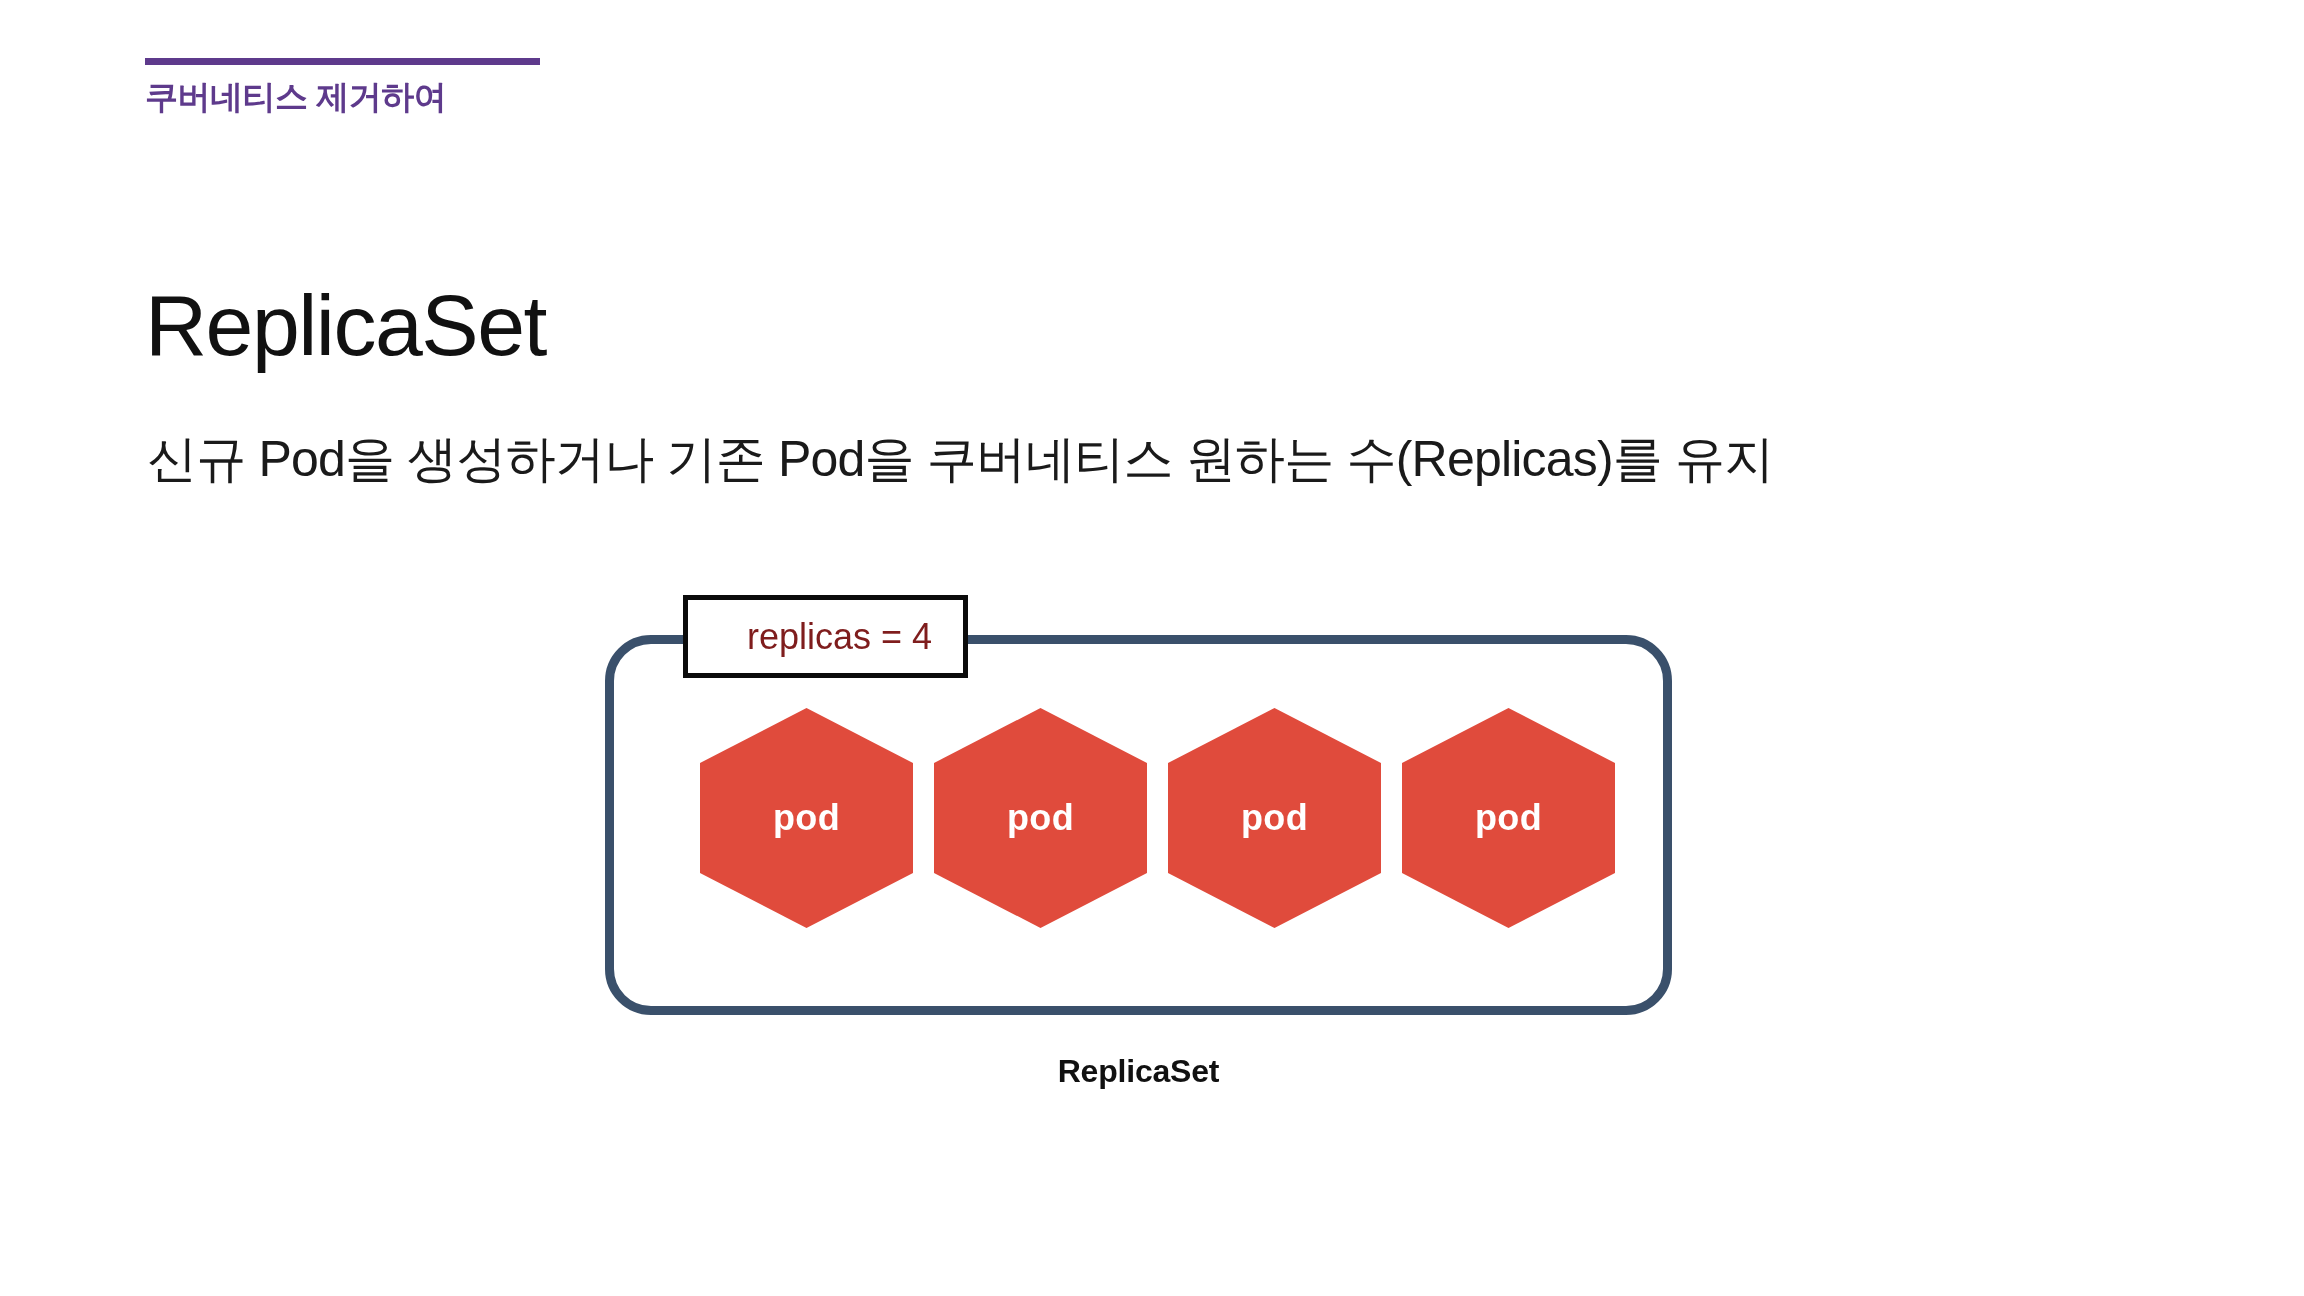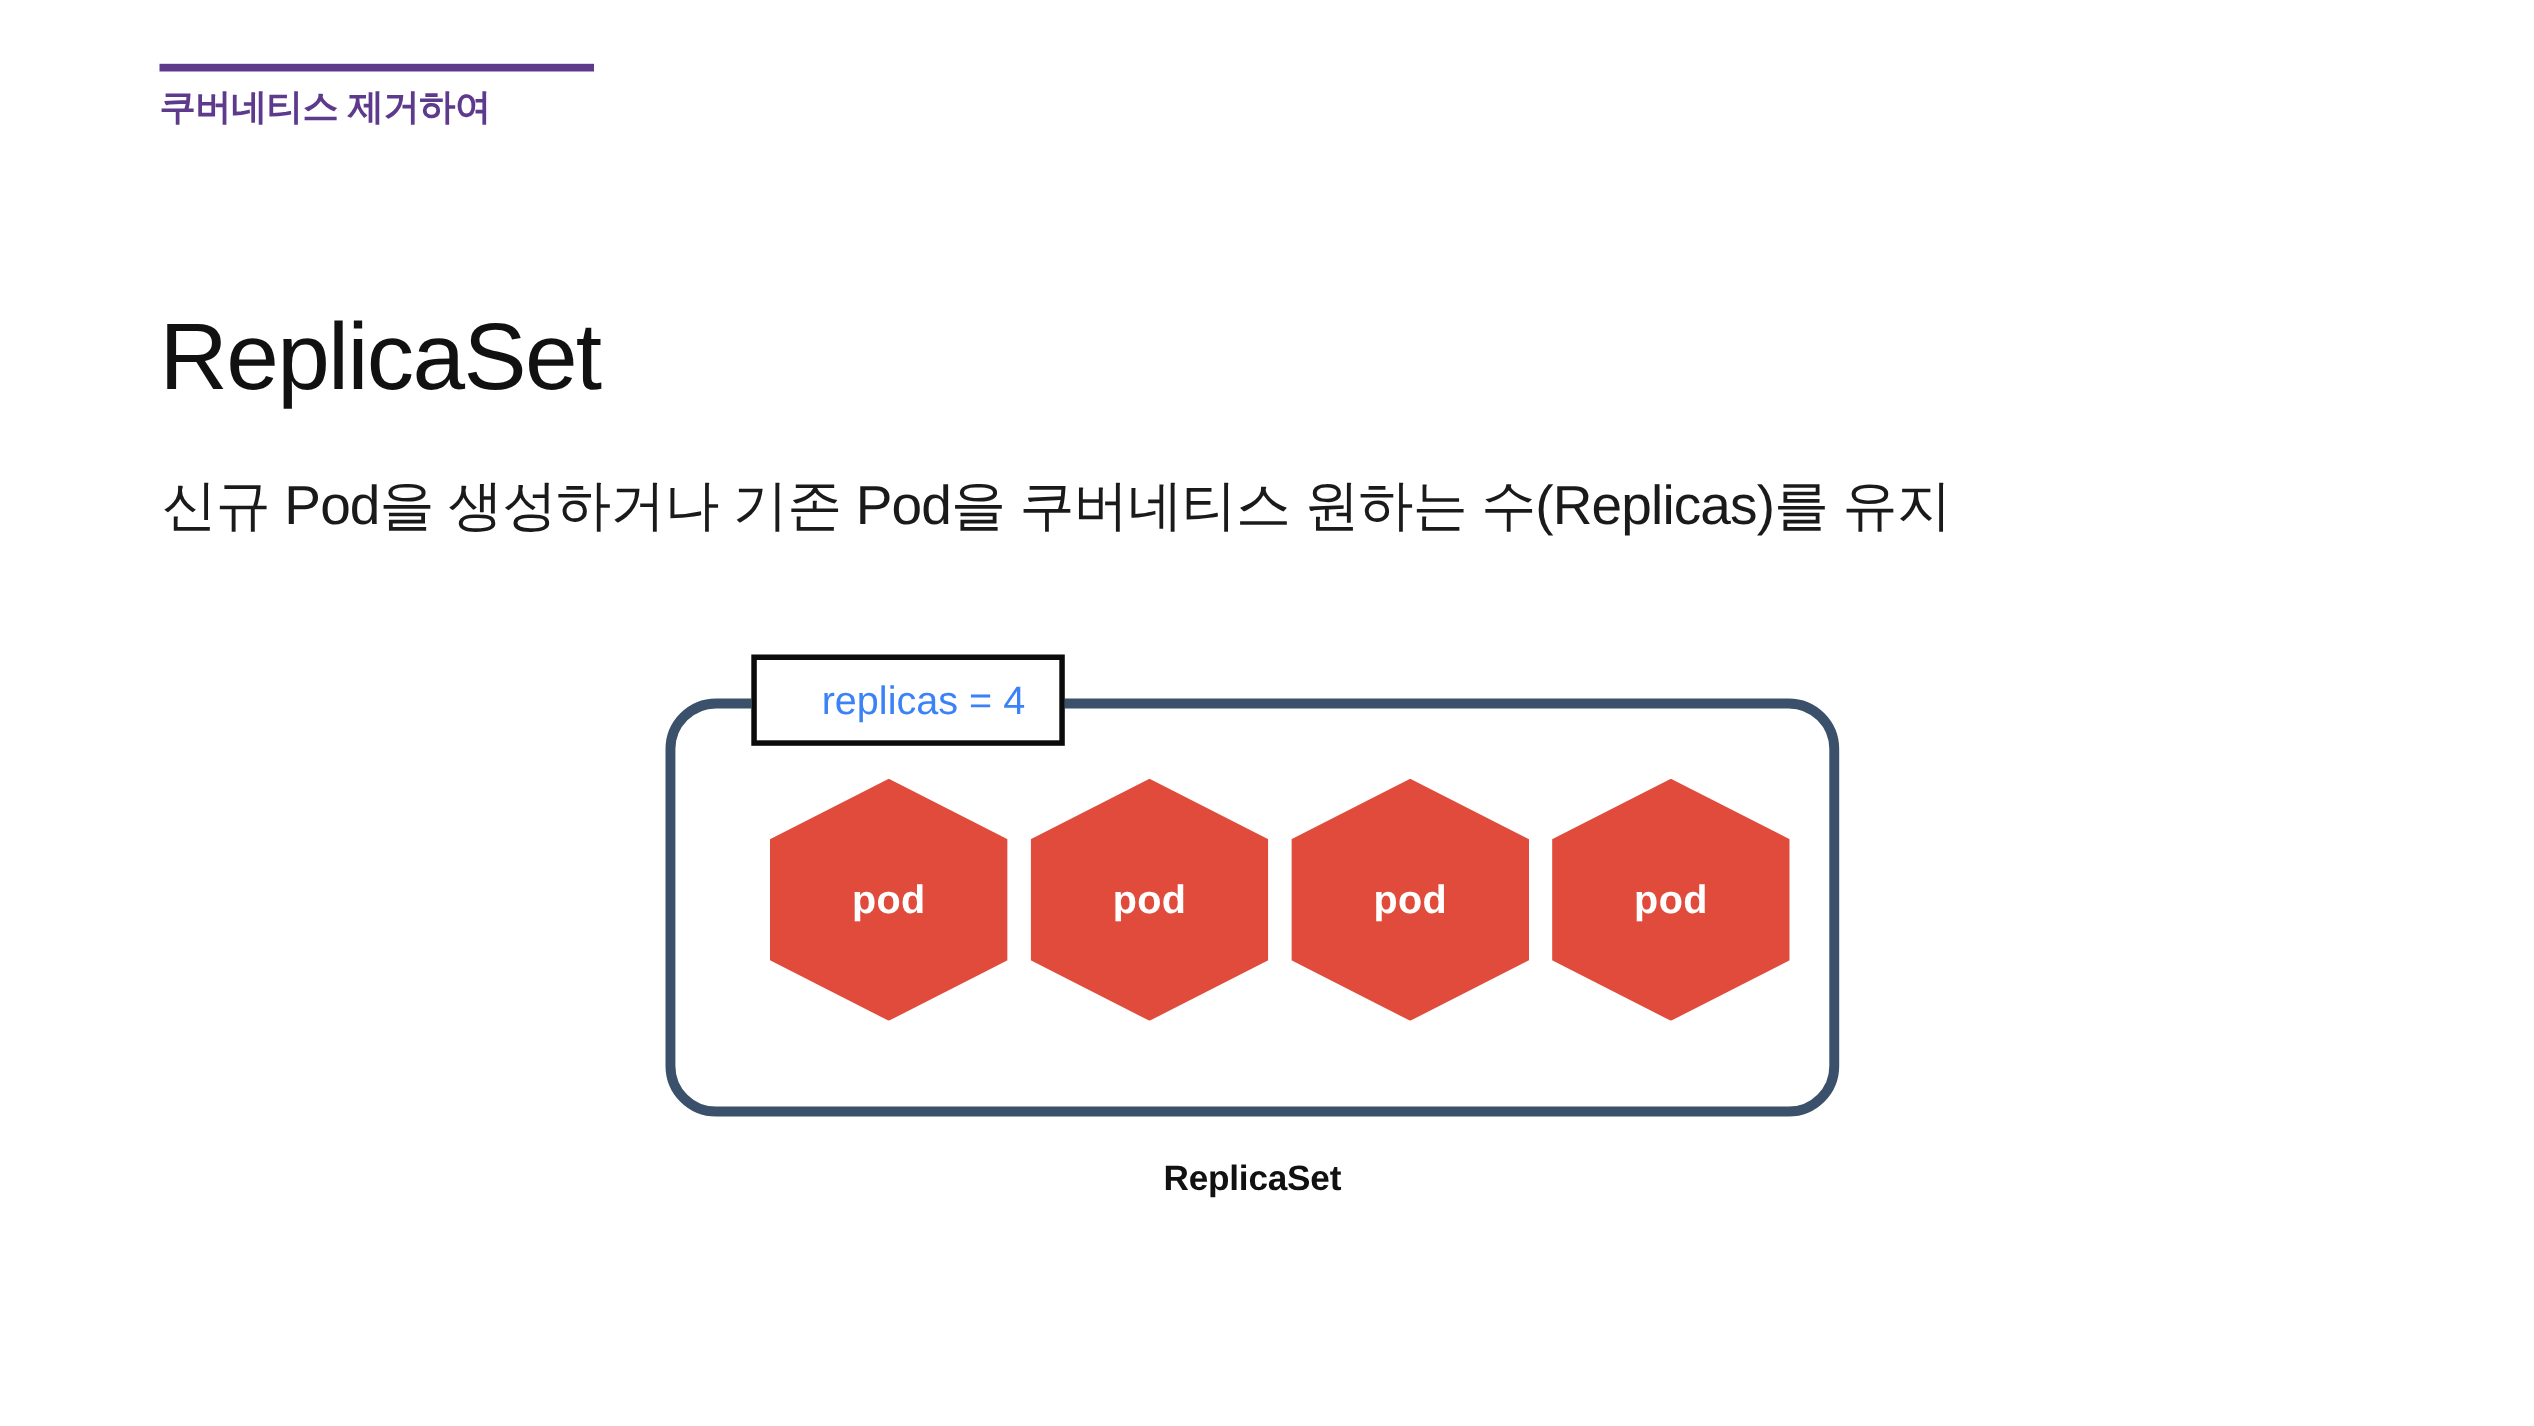--- a/index.html
+++ b/index.html
@@ -102,21 +102,21 @@
     border: 5px solid #0b0b0b;
     background: #ffffff;
     display: flex;
     align-items: center;
     justify-content: center;
     z-index: 5;
   }
   .replicas-badge-text {
     font-size: 36px;
     font-weight: 400;
-    color: #3b82f6;
+    color: #7f1d1d;
     letter-spacing: 0px;
     line-height: 1;
     white-space: nowrap;
     margin-left: 28px;
   }
 
   .pods-row {
     position: absolute;
     left: 700px;
     top: 708px;
@@ -125,23 +125,24 @@
     display: flex;
     flex-direction: row;
     align-items: flex-start;
     justify-content: flex-start;
     gap: 21px;
     z-index: 3;
   }
 
   .pod-hex {
     position: relative;
-    width: 216px;
+    width: 173px;
     height: 220px;
     flex: 0 0 auto;
+    padding-left: 40px;
   }
   .pod-hex svg {
     position: absolute;
     inset: 0;
     width: 100%;
     height: 100%;
     display: block;
   }
   .pod-hex-label {
     position: absolute;

